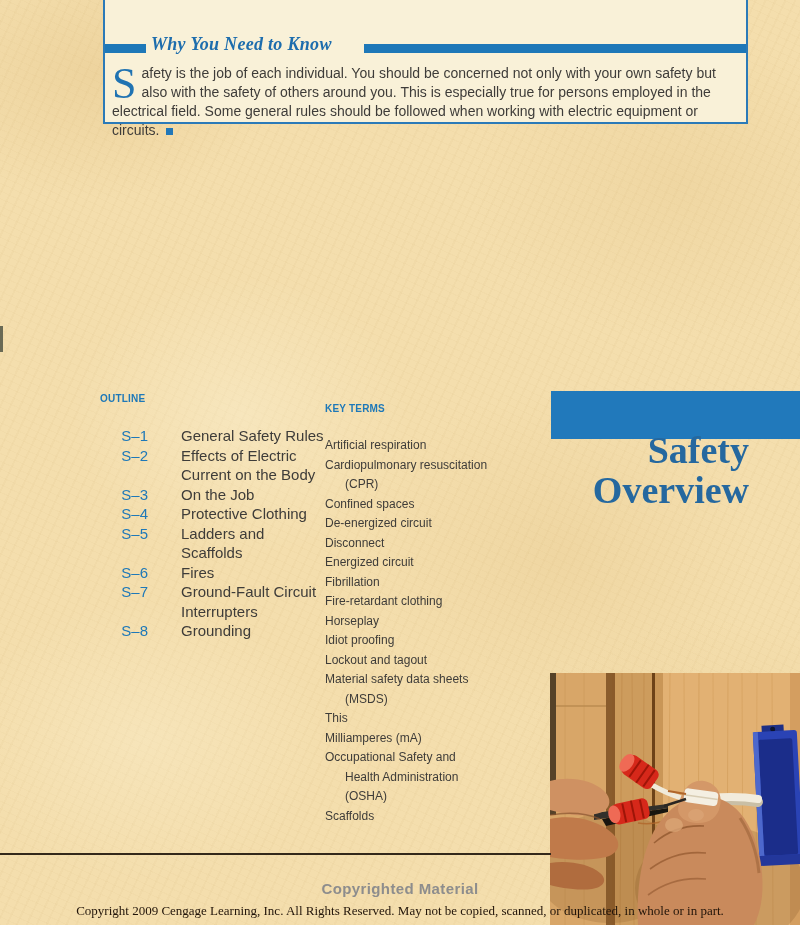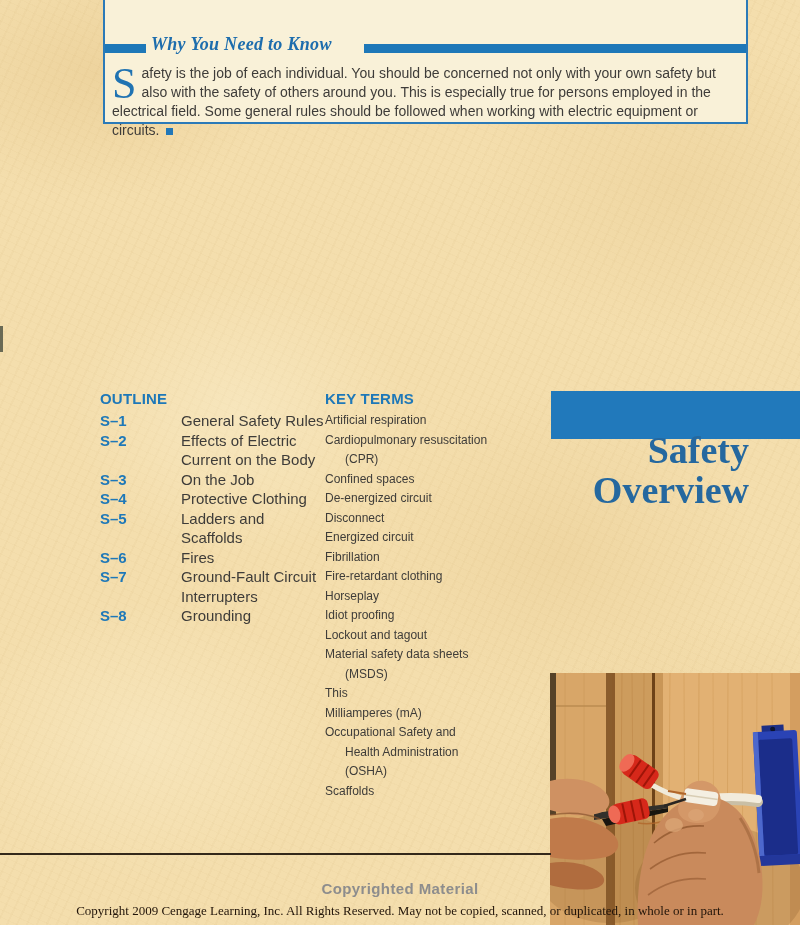--- a/index.html
+++ b/index.html
@@ -27,26 +27,26 @@
   .why-bar{position:absolute;top:44px;height:9px;background:#1e78b8;}
   .bar-left{left:105px;width:41px;}
   .bar-right{left:364px;width:382px;}
   .why-title{position:absolute;left:151px;top:34px;font-family:"Liberation Serif","DejaVu Serif",serif;
       font-style:italic;font-weight:bold;font-size:18px;color:#1d6dad;letter-spacing:.3px;white-space:nowrap;}
   .why-para{position:absolute;left:112px;top:64px;width:626px;
       font-size:14px;line-height:19px;color:#3e3c39;}
   .dropcap{float:left;font-family:"Liberation Serif","DejaVu Serif",serif;
       font-size:44px;line-height:35px;color:#2073b2;margin:2px 5px 0 0;}
   .endmark{display:inline-block;width:7px;height:7px;background:#2177b8;margin-left:7px;}
-  .sec-heading{font-size:15px;font-weight:bold;color:#1e78b8;line-height:19px;margin-bottom:3px;letter-spacing:.2px;}
+  .sec-heading{font-size:10px;font-weight:bold;color:#1e78b8;line-height:19px;margin-bottom:18px;letter-spacing:.2px;}
   .outline{position:absolute;left:100px;top:389px;}
   .outline-grid{display:grid;grid-template-columns:48px 176px;font-size:15px;line-height:19.5px;color:#3e3c39;}
-  .o-num{font-weight:bold;color:#1e78b8;}
+  .o-num{font-weight:normal;color:#1e78b8;text-align:right;}
   .o-label{white-space:pre-line;margin-left:33px;}
-  .keyterms{position:absolute;left:325px;top:389px;width:226px;}
+  .keyterms{position:absolute;left:325px;top:399px;width:226px;}
   .kt-item{font-size:12px;line-height:19.5px;color:#3e3c39;
       white-space:pre-line;padding-left:20px;text-indent:-20px;}
   .chapter-bar{position:absolute;left:551px;top:391px;width:249px;height:48px;background:#2179bb;}
   .chapter-title{position:absolute;right:51px;top:430px;text-align:right;
       font-family:"Liberation Serif","DejaVu Serif",serif;font-weight:bold;
       font-size:38px;line-height:40px;color:#25689f;}
   .footer-rule{position:absolute;left:0;top:853px;width:551px;height:1.5px;background:#33281a;}
   .photo{position:absolute;left:550px;top:673px;width:250px;height:252px;}
   .copyright{position:absolute;left:0;right:0;top:903px;text-align:center;z-index:5;
       font-family:"Liberation Serif","DejaVu Serif",serif;font-size:13px;color:#211409;}

